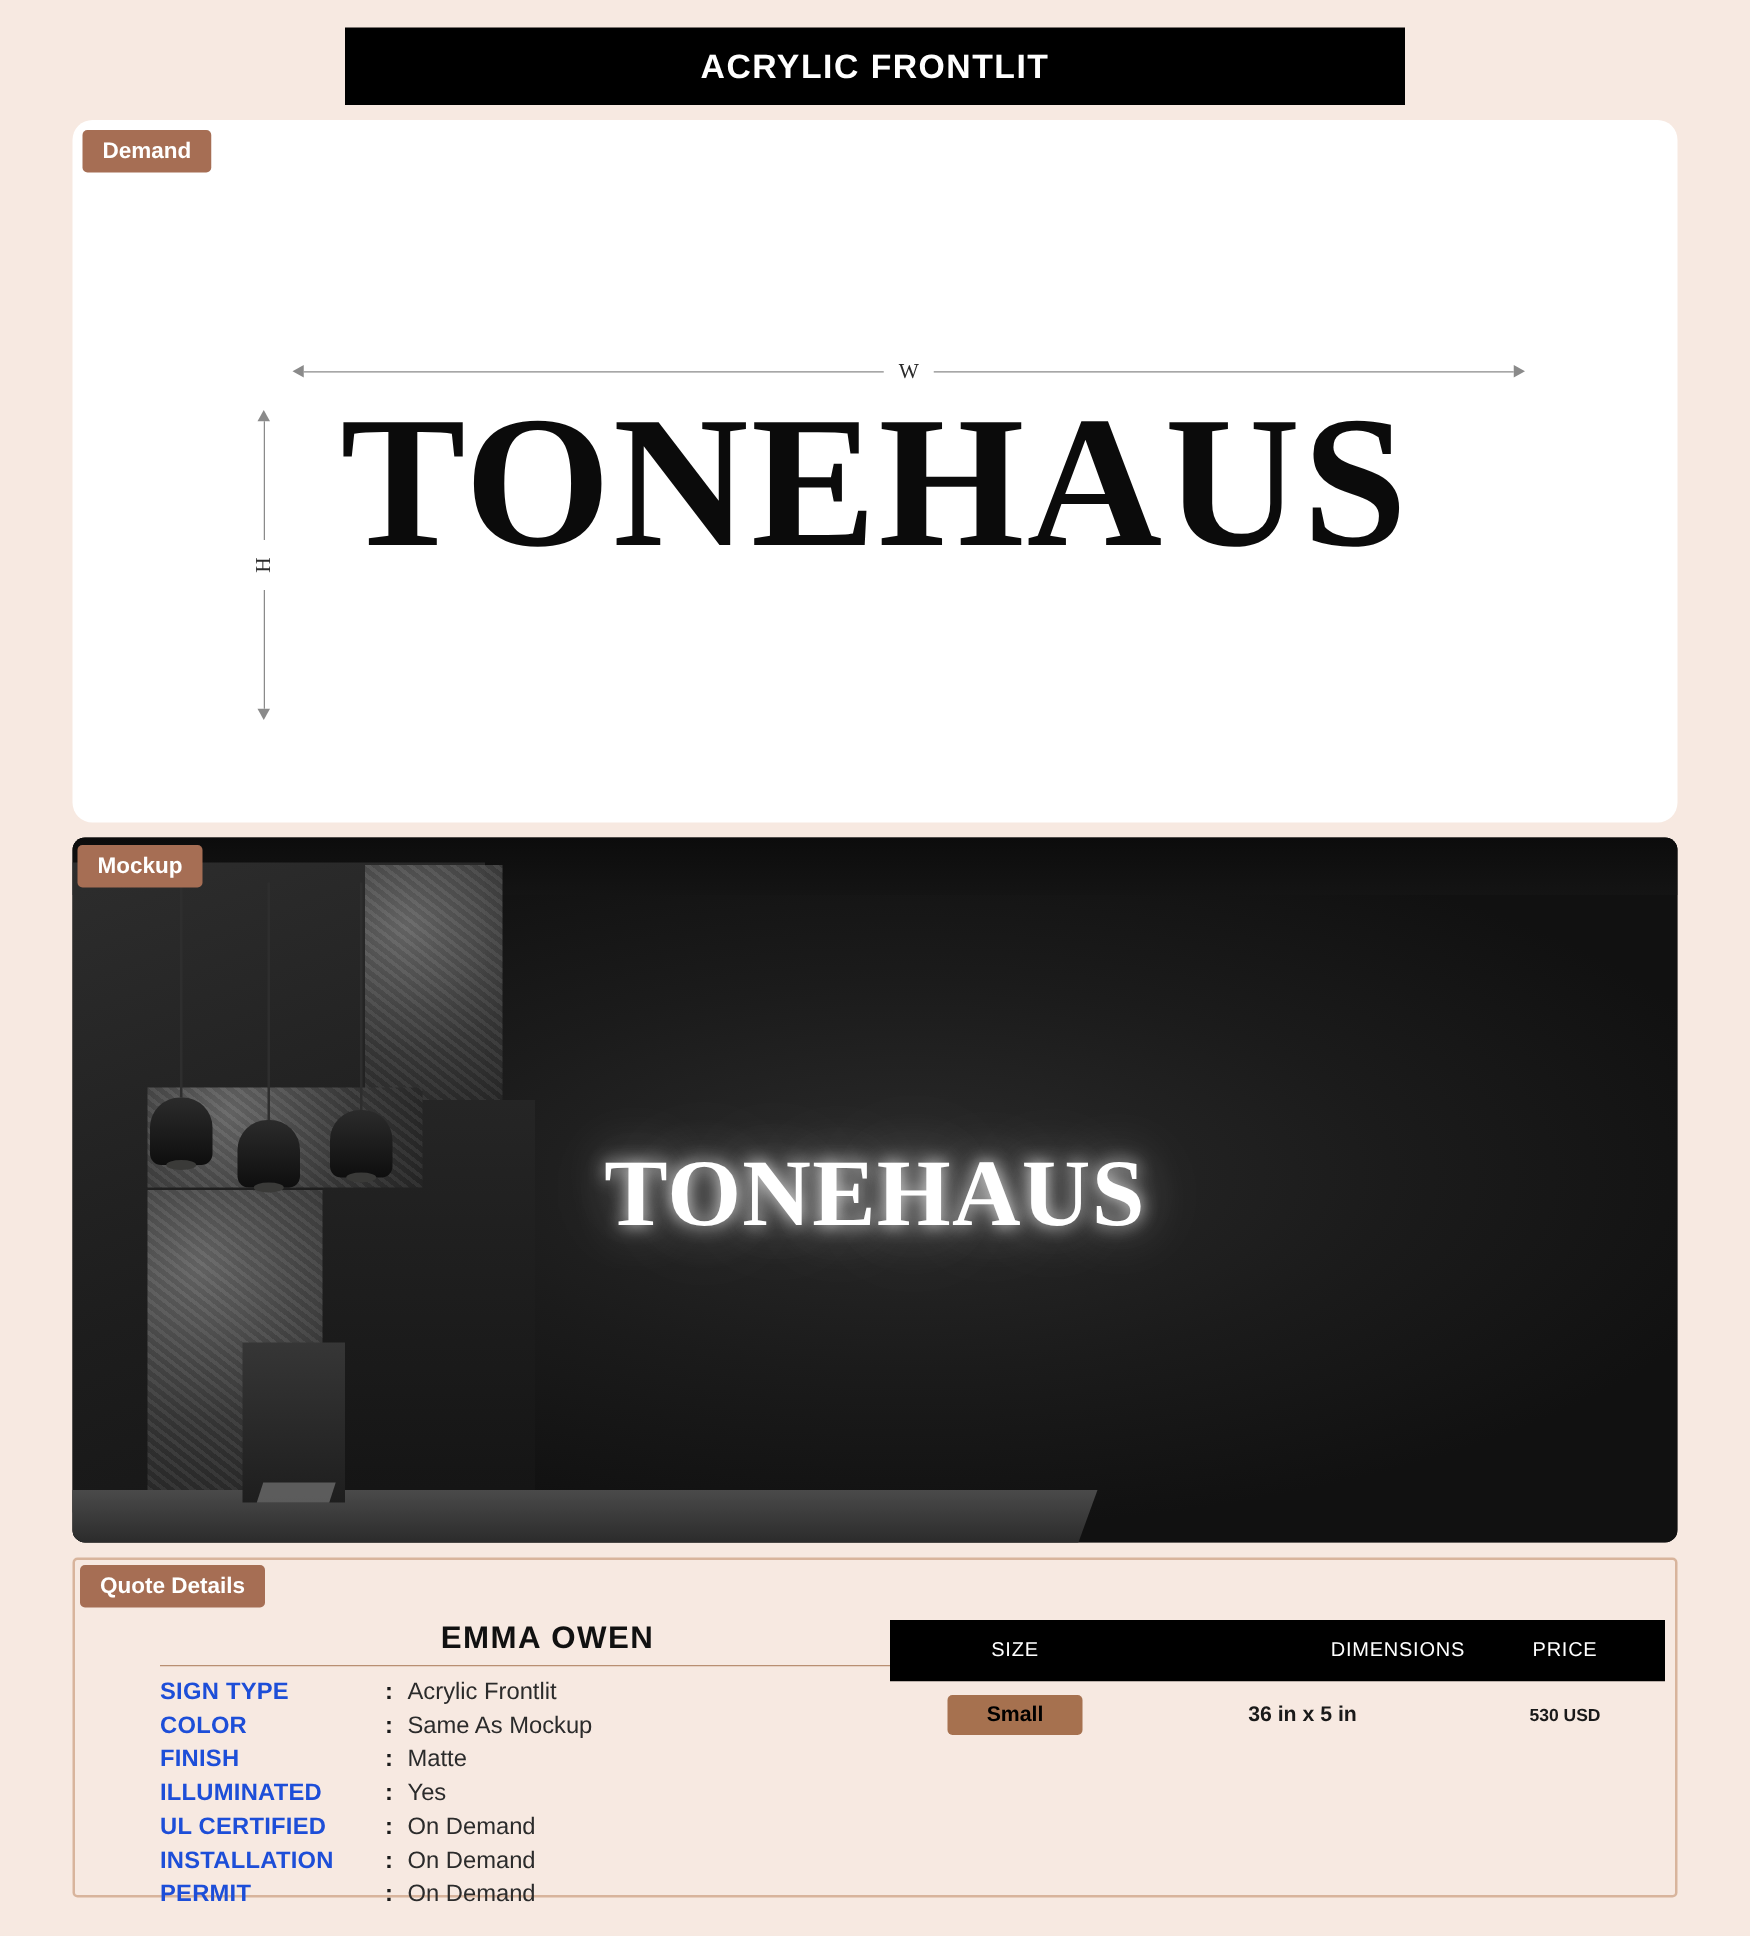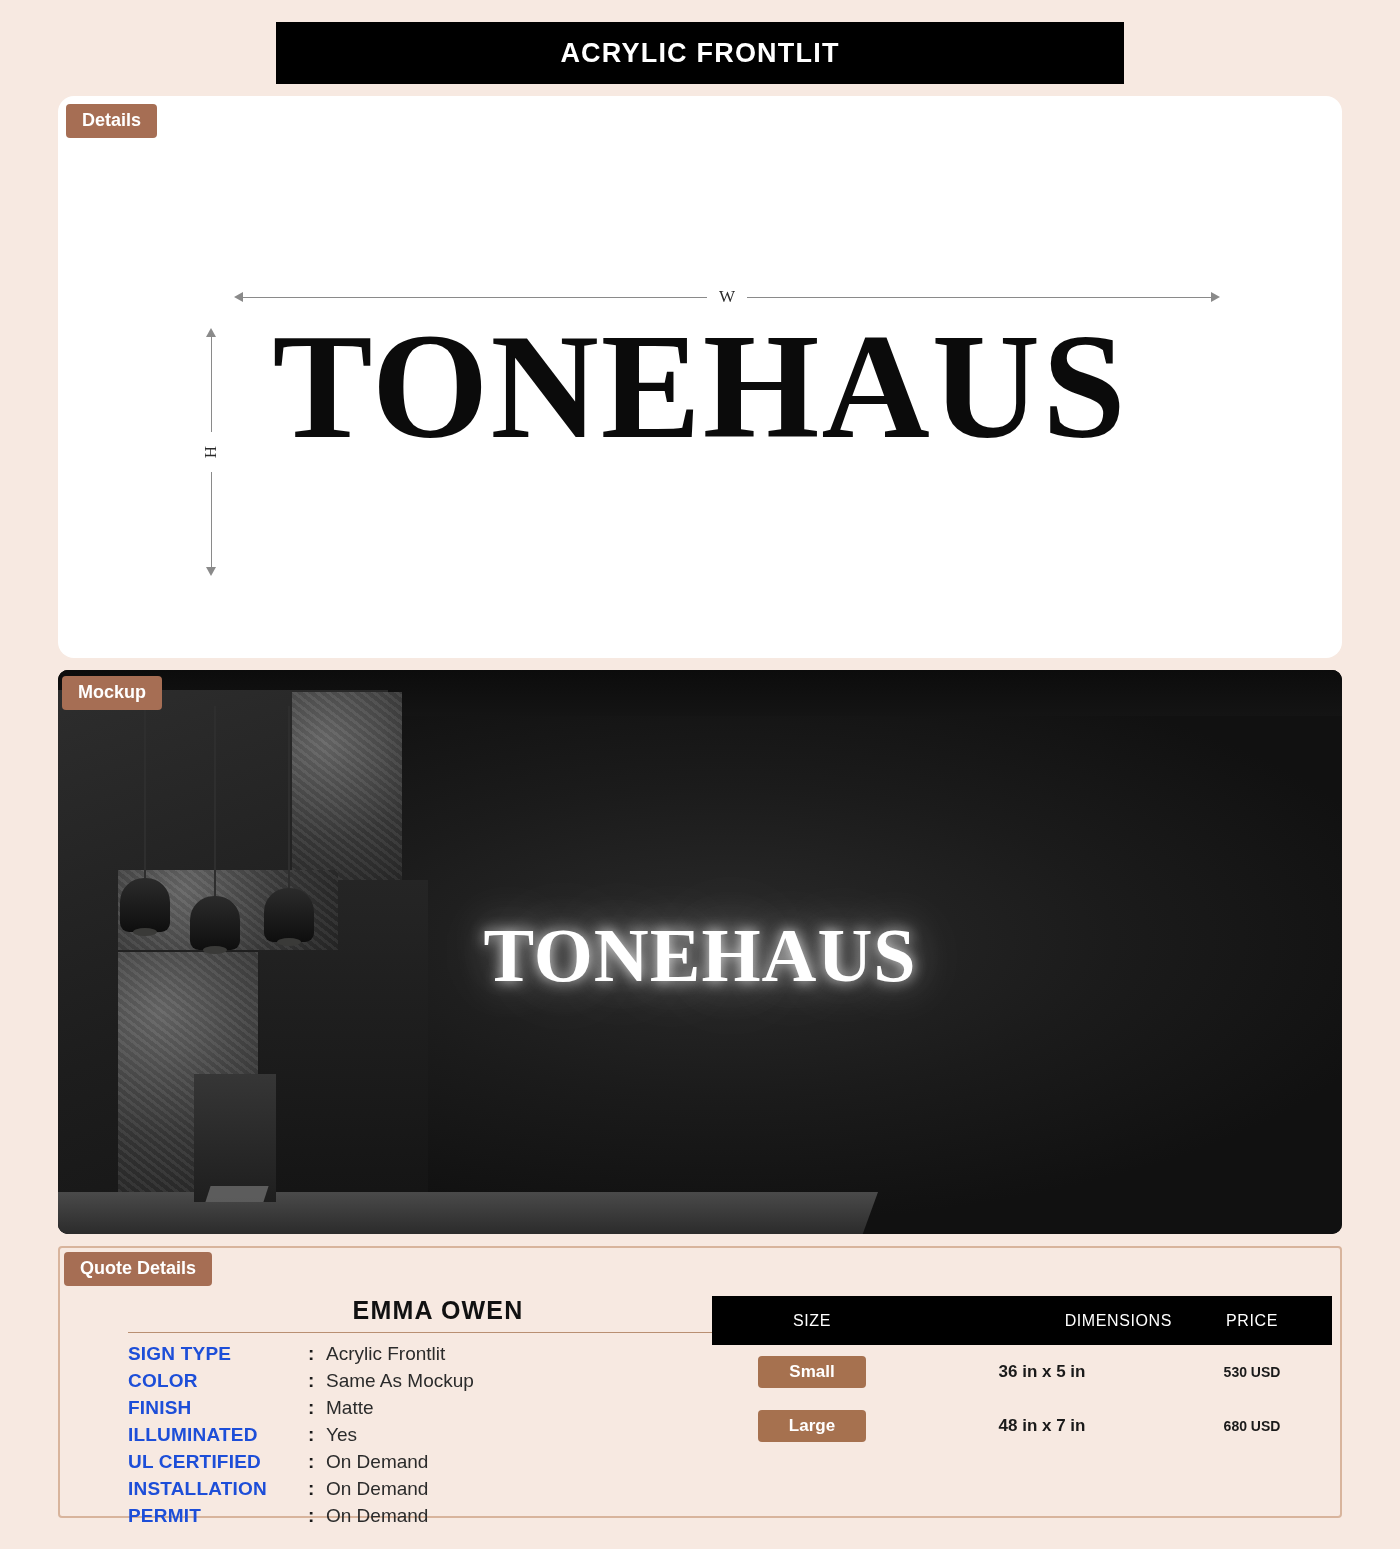--- a/index.html
+++ b/index.html
@@ -275,37 +275,37 @@
   .pt-row {
     display: flex;
     align-items: center;
     height: 54px;
   }
   .pt-row .c1 { width: 200px; display: flex; justify-content: center; }
   .pt-row .c2 { width: 260px; text-align: center; font-size: 17px; font-weight: bold; }
   .pt-row .c3 { width: 160px; text-align: center; font-size: 14px; font-weight: bold; }
   .size-chip {
     background: #a6714f;
-    color: #ffffff;
+    color: #000000;
     font-size: 17px;
     font-weight: bold;
     border-radius: 4px;
     padding: 6px 20px;
     min-width: 108px;
     text-align: center;
   }
 </style>
 </head>
 <body>
 
 <div class="header-bar">
   <div class="title">ACRYLIC FRONTLIT</div>
 </div>
 
-<div class="tab-label tab-drawing">Details</div>
+<div class="tab-label tab-drawing">Demand</div>
 <div class="drawing-panel">
   <div class="drawing-inner">
 
     <div class="w-dim">
       <div class="arrow-l"></div>
       <div class="line"></div>
       <div class="lbl">W</div>
       <div class="line"></div>
       <div class="arrow-r"></div>
     </div>
@@ -415,22 +415,15 @@
 
     <div class="pt-row">
       <div class="c1">
         <span class="size-chip">Small</span>
       </div>
       <div class="c2">36 in x 5 in</div>
       <div class="c3">530 USD</div>
     </div>
 
 
-    <div class="pt-row">
-      <div class="c1">
-        <span class="size-chip">Large</span>
-      </div>
-      <div class="c2">48 in x 7 in</div>
-      <div class="c3">680 USD</div>
-    </div>
   </div>
 
 </div>
 
 </body></html>

